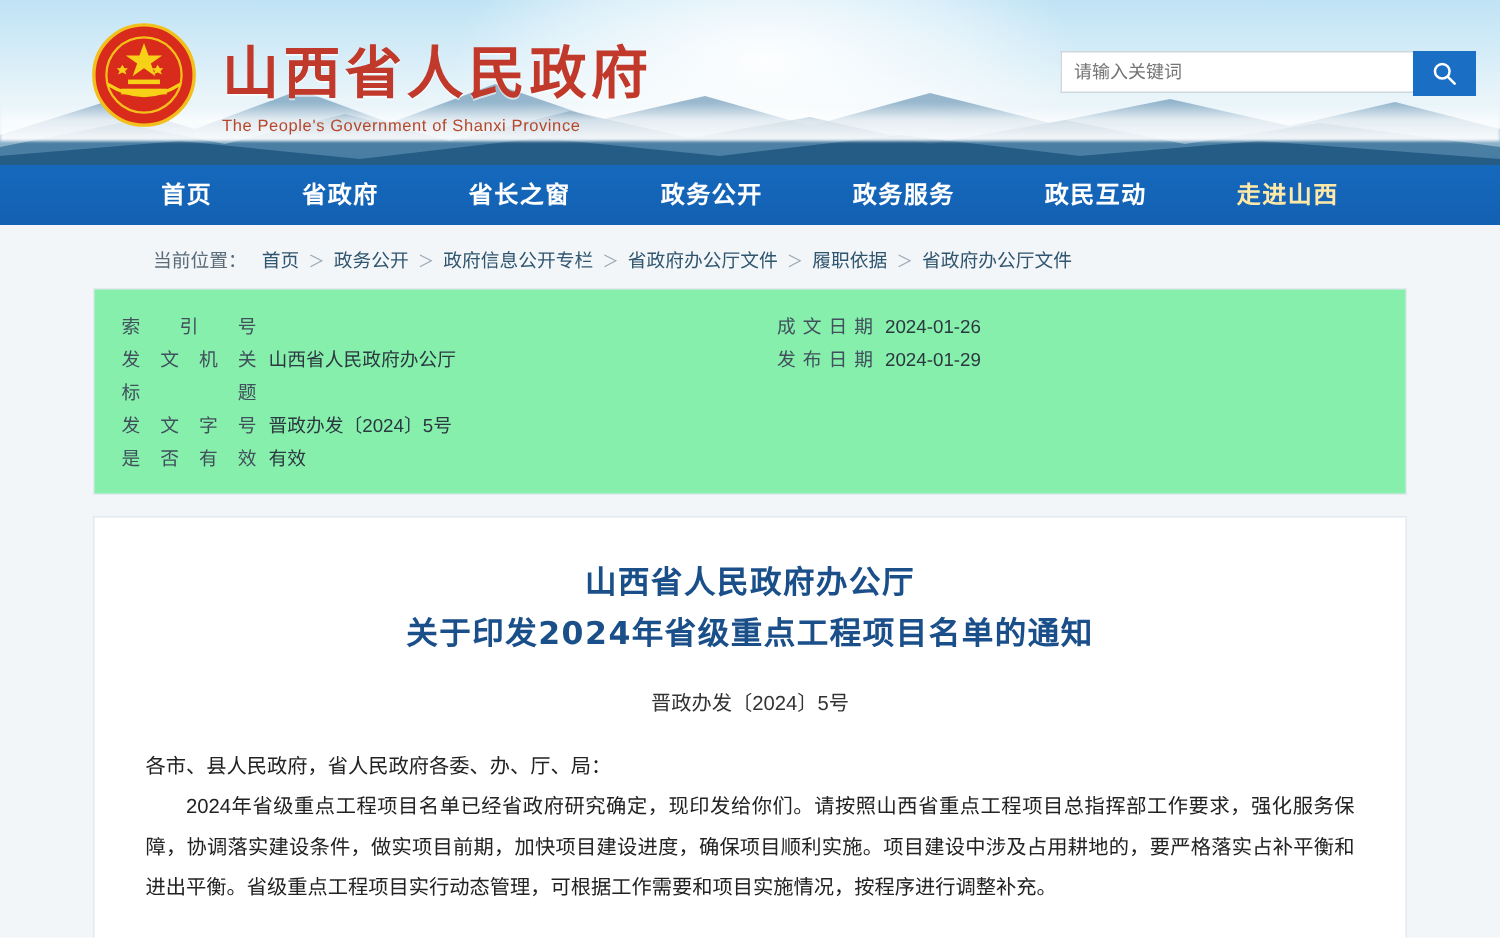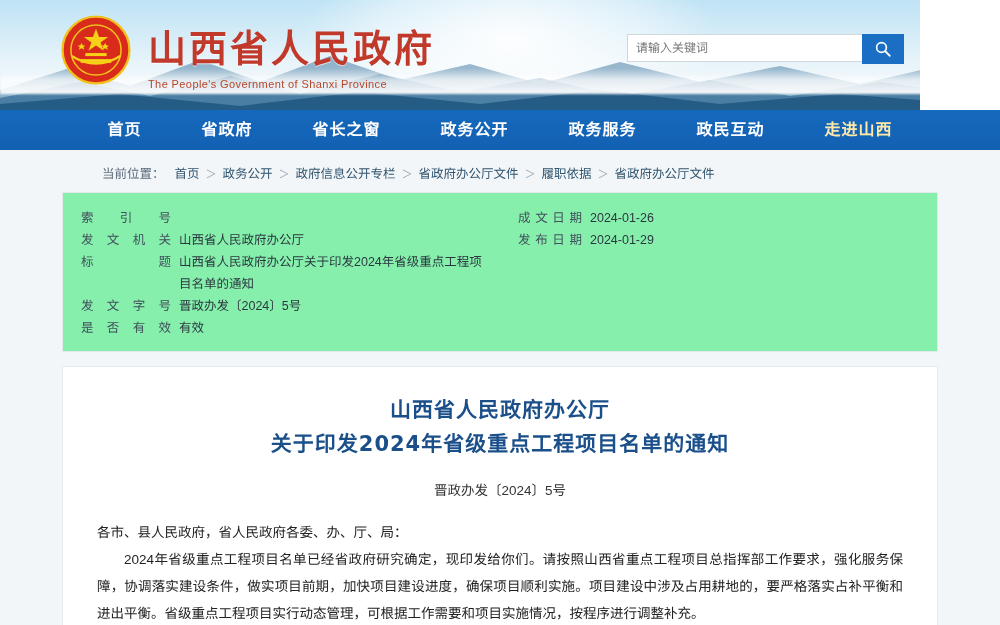--- a/index.html
+++ b/index.html
@@ -8,21 +8,21 @@
     margin: 0; padding: 0;
     width: 1000px; height: 625px;
     overflow: hidden;
     font-family: "Liberation Sans", "DejaVu Sans", sans-serif;
     background: #ffffff;
   }
 
   
   .banner {
     position: relative;
-    width: 920px; height: 110px;
+    width: 1000px; height: 110px;
     background: linear-gradient(180deg, #bfe3f5 0%, #d9eef8 38%, #eaf5fa 60%, #cfe6f2 100%);
     overflow: hidden;
   }
   .banner .sky-glow {
     position: absolute; left: 300px; top: -60px;
     width: 420px; height: 200px;
     background: radial-gradient(ellipse at center, rgba(255,255,255,0.95) 0%, rgba(255,255,255,0.45) 45%, rgba(255,255,255,0) 70%);
   }
   .banner .mountain {
     position: absolute; bottom: 0; left: 0; width: 1000px; height: 72px;
@@ -208,21 +208,20 @@
     <div class="meta-col left">
       <div class="meta-row">
         <span class="meta-key">索 引 号</span>
       </div>
       <div class="meta-row">
         <span class="meta-key">发文机关</span>
         <span class="meta-val">山西省人民政府办公厅</span>
       </div>
       <div class="meta-row">
         <span class="meta-key">标　　题</span>
-        <span class="meta-val">山西省人民政府办公厅关于印发2024年省级重点工程项目名单的通知</span>
       </div>
       <div class="meta-row">
         <span class="meta-key">发文字号</span>
         <span class="meta-val">晋政办发〔2024〕5号</span>
       </div>
       <div class="meta-row">
         <span class="meta-key">是否有效</span>
         <span class="meta-val">有效</span>
       </div>
     </div>

